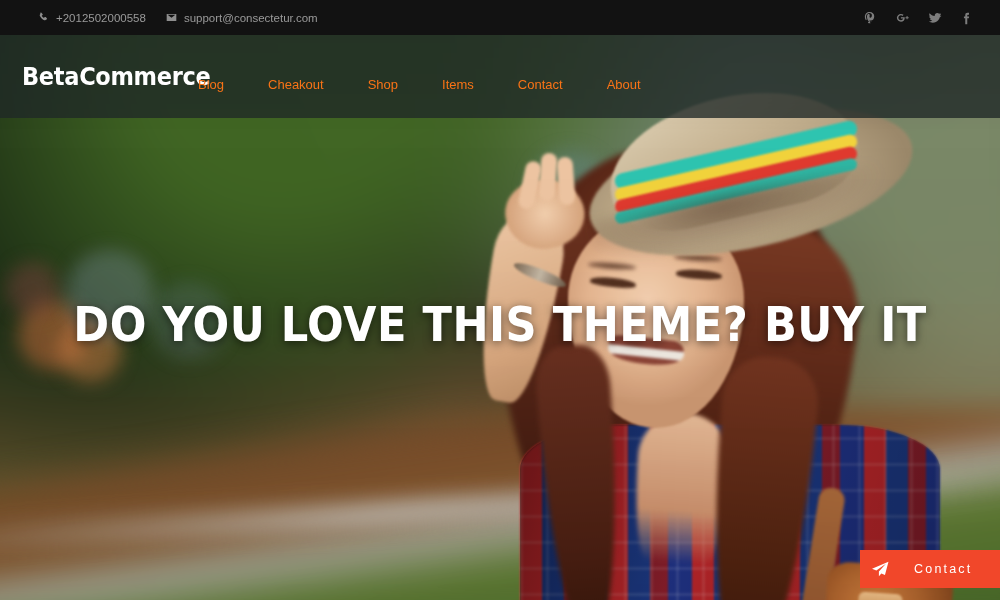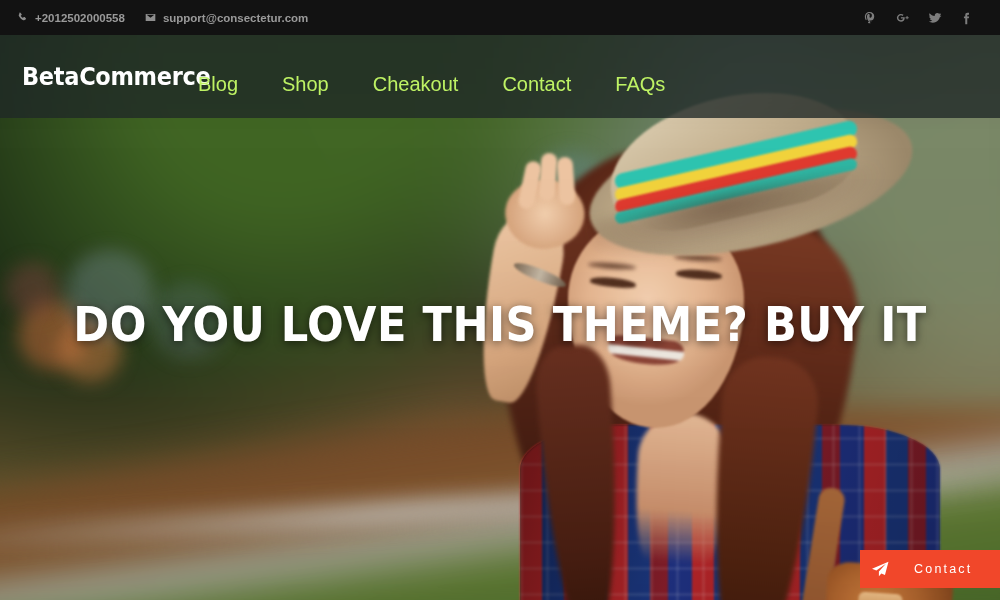--- a/index.html
+++ b/index.html
@@ -214,21 +214,21 @@
     background:linear-gradient(180deg, rgba(0,0,0,.10) 0%, rgba(0,0,0,0) 22%, rgba(0,0,0,.06) 100%);
     pointer-events:none;
   }
 
   
   .topbar {
     position:absolute; left:0; top:0; width:1000px; height:35px;
     background:#121212; color:#8c8c8c;
     display:flex; align-items:center; z-index:40;
   }
-  .tb-left { display:flex; align-items:flex-end; padding-left:17px; gap:20px;font-weight:bold; }
+  .tb-left { display:flex; align-items:flex-end; padding-left:38px; gap:20px; }
   .tb-item { display:flex; align-items:center; gap:7px; font-size:11.5px; color:#9a9a9a; }
   .tb-item svg { width:11px; height:11px; fill:#8e8e8e; display:block; }
   .tb-right { margin-left:auto; display:flex; align-items:center; padding-right:18px; gap:2px; }
   .soc {
     width:30px; height:35px; display:flex; align-items:center; justify-content:center;
     cursor:pointer;
   }
   .soc svg { width:14px; height:14px; fill:#7d7d7d; display:block; }
 
   
@@ -238,21 +238,21 @@
     display:flex; align-items:center; z-index:35;
   }
   .logo {
     padding-left:22px; width:176px;
     font-family:"DejaVu Sans Condensed","Liberation Sans Narrow","Liberation Sans", sans-serif;
     font-weight:bold; font-size:25px; color:#fff; letter-spacing:-.3px;
     white-space:nowrap; cursor:pointer;
   }
   .nav { display:flex; align-items:center; gap:0; }
   .nav a {
-    color:#bef264; text-decoration:none; font-size:20px;
+    color:#f97316; text-decoration:none; font-size:13px;
     padding:0 22px; line-height:83px; display:block; white-space:nowrap;margin-top:16px;
   }
   .cart {
     margin-left:auto; margin-right:18px; display:flex; align-items:center;
     cursor:pointer;
   }
   .cart-ico {
     width:27px; height:27px; background:#ef4b2a;
     display:flex; align-items:center; justify-content:center;
   }
@@ -377,24 +377,25 @@
           <path d="M10.3 2.1H8.6C7 2.1 6 3.1 6 4.8v1.4H4.5v2.1H6V15h2.3V8.3h1.8l.3-2.1H8.3V5c0-.5.2-.8.8-.8h1.2V2.1z"></path>
         </svg>
     </div>
   </div>
 </div>
 
 <div class="header">
   <div class="logo">BetaCommerce</div>
   <div class="nav">
     <a href="#">Blog</a>
+    <a href="#">Cheakout</a>
     <a href="#">Shop</a>
-    <a href="#">Cheakout</a>
+    <a href="#">Items</a>
     <a href="#">Contact</a>
-    <a href="#">FAQs</a>
+    <a href="#">About</a>
   </div>
 </div>
 
 <div class="hero-text">
   <div class="hero-h1">DO YOU LOVE THIS THEME? BUY IT</div>
 </div>
 
 <div class="contact-tab">
   <span class="plane">
     <svg viewBox="0 0 16 16">

